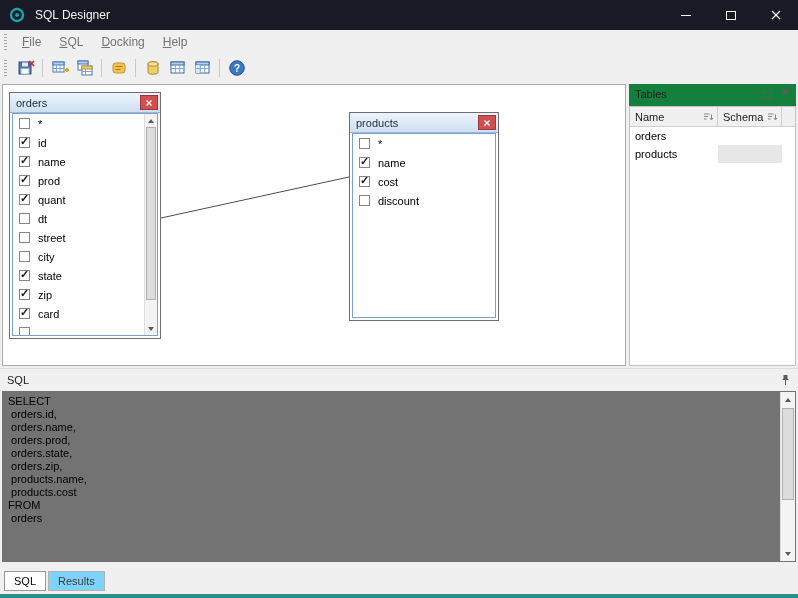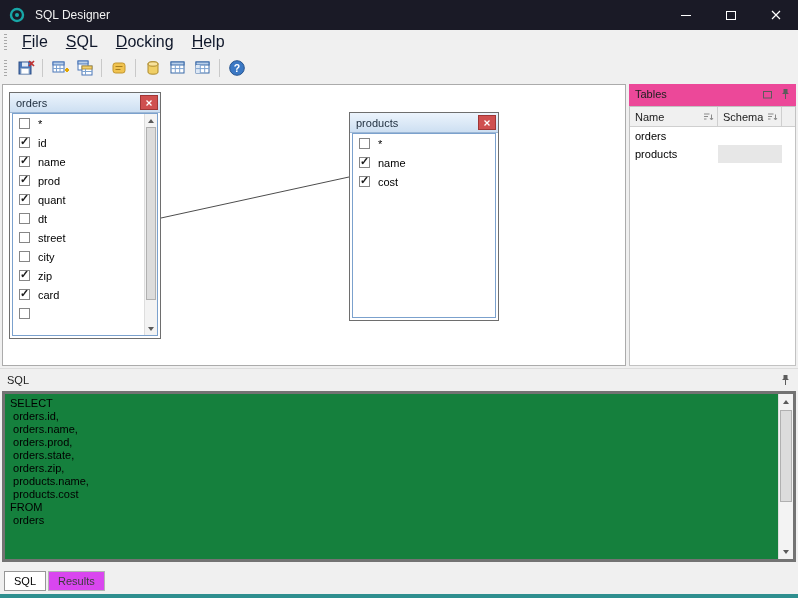--- a/index.html
+++ b/index.html
@@ -12,21 +12,21 @@
   .app-icon { margin-left:9px; display:flex; }
   .title-text { margin-left:10px; font-size:12px; color:#f2f2f2; }
   .winbtns { margin-left:auto; display:flex; height:100%; }
   .winbtn { width:45px; height:100%; display:flex; align-items:center; justify-content:center; }
   .min-glyph { width:10px; height:1px; background:#fff; }
   .max-glyph { width:10px; height:9px; border:1px solid #fff; }
 
   
   .menubar { position:absolute; top:30px; left:0; right:0; height:24px; background:#f0f0f0; display:flex; align-items:center; }
   .gripper { width:3px; height:16px; margin:0 6px 0 4px; background:repeating-linear-gradient(to bottom,#a8a8a8 0 1px,transparent 1px 3px); }
-  .menu-item { font-size:16px; color:#0f172a; padding:4px 9px; }
+  .menu-item { font-size:12px; color:#737373; padding:4px 9px; }
   u { text-decoration:underline; }
 
   
   .toolbar { position:absolute; top:54px; left:0; right:0; height:28px; background:#f0f0f0; display:flex; align-items:center; }
   .tb-btn { width:25px; height:24px; display:flex; align-items:center; justify-content:center; }
   .tb-sep { width:1px; height:18px; background:#c9c9c9; margin:0 4px; }
 
   
   .main { position:absolute; top:82px; left:0; right:0; height:286px; background:#f0f0f0; }
   .canvas { position:absolute; left:2px; top:2px; width:624px; bottom:2px; background:#fff; border:1px solid #ababab; overflow:hidden; }
@@ -49,44 +49,44 @@
   
   .vscroll { position:absolute; top:0; right:0; bottom:0; width:13px; background:#f3f3f3; border-left:1px solid #dedede; }
   .sb-btn { position:absolute; left:0; right:0; height:13px; display:flex; align-items:center; justify-content:center; background:#f3f3f3; }
   .sb-up { top:0; } .sb-down { bottom:0; }
   .tri-up { width:0; height:0; border-left:3px solid transparent; border-right:3px solid transparent; border-bottom:4px solid #5a5a5a; }
   .tri-down { width:0; height:0; border-left:3px solid transparent; border-right:3px solid transparent; border-top:4px solid #5a5a5a; }
   .sb-thumb { position:absolute; left:1px; right:1px; background:#dcdcdc; border:1px solid #b0b0b0; }
   .twin .sb-thumb { top:13px; height:calc(100% - 48px); }
 
   
-  .tables-panel { position:absolute; left:629px; right:2px; top:2px; bottom:2px; background:#ec4899; }
+  .tables-panel { position:absolute; left:629px; right:2px; top:2px; bottom:2px; background:#15803d; }
   .panel-title { height:20px; display:flex; align-items:center; font-size:11px; color:#202020; padding:0 5px 0 6px; }
   .panel-icons { margin-left:auto; display:flex; align-items:center; gap:7px; }
   .tp-grid { position:absolute; left:0; right:0; top:22px; bottom:0; background:#fff; border:1px solid #c2c2c2; }
   .tp-header { display:flex; height:20px; background:#f0f0f0; border-bottom:1px solid #cfcfcf; }
   .tp-hcell { display:flex; align-items:center; font-size:11px; color:#202020; padding:0 3px 0 5px; border-right:1px solid #cfcfcf; }
   .tp-hcell .sort { margin-left:auto; }
   .w-name { width:88px; } .w-schema { width:64px; } .w-fill { flex:1; border-right:none; }
   .tp-row { display:flex; height:18px; align-items:stretch; }
   .tp-cell { display:flex; align-items:center; font-size:11px; color:#000; padding-left:5px; }
   .tp-cell.hl { background:#e7e7e7; }
 
   
   .sql-panel { position:absolute; top:368px; left:0; right:0; height:200px; background:#f0f0f0; border-top:1px solid #dcdcdc; }
   .sql-title { height:22px; display:flex; align-items:center; font-size:11px; color:#202020; padding:0 7px; }
-  .sql-content { position:absolute; left:2px; right:2px; top:22px; bottom:6px; background:#15803d; border:3px solid #737373; overflow:hidden; padding:3px 20px 0 5px; }
+  .sql-content { position:absolute; left:2px; right:2px; top:22px; bottom:6px; background:#737373; border:1px solid #737373; overflow:hidden; padding:3px 20px 0 5px; }
   .sql-line { font-size:11px; line-height:13px; color:#000; white-space:pre; }
   .sql-content .vscroll { width:15px; }
   .sql-content .sb-btn { height:15px; }
   .sql-content .sb-thumb { top:16px; height:92px; }
 
   
   .tabstrip { position:absolute; top:568px; left:0; right:0; height:26px; background:#f0f0f0; display:flex; align-items:flex-start; padding:3px 0 0 4px; gap:2px; }
-  .tab { height:20px; display:flex; align-items:center; padding:0 9px; font-size:11px; color:#3c3c3c; background:#d946ef; border:1px solid #b4b4b4; }
+  .tab { height:20px; display:flex; align-items:center; padding:0 9px; font-size:11px; color:#3c3c3c; background:#7dd3fc; border:1px solid #b4b4b4; }
   .tab.active { background:#ffffff; border-color:#979797; color:#000; }
   .bottom-accent { position:absolute; left:0; right:0; bottom:0; height:4px; background:#2e8f8f; }
 </style>
 </head>
 <body>
 
 <div class="window">
 
   <div class="titlebar">
     <span class="app-icon">
@@ -230,20 +230,24 @@
             <div class="col-row">
                 <span class="cb"></span>
                 <span class="col-label">street</span>
               </div>
             <div class="col-row">
                 <span class="cb"></span>
                 <span class="col-label">city</span>
               </div>
             <div class="col-row">
                 <span class="cb checked"></span>
+                <span class="col-label">state</span>
+              </div>
+            <div class="col-row">
+                <span class="cb checked"></span>
                 <span class="col-label">zip</span>
               </div>
             <div class="col-row">
                 <span class="cb checked"></span>
                 <span class="col-label">card</span>
               </div>
             <div class="col-row">
                 <span class="cb"></span>
                 <span class="col-label"></span>
               </div>
@@ -275,20 +279,24 @@
                 <span class="cb"></span>
                 <span class="col-label">*</span>
               </div>
             <div class="col-row">
                 <span class="cb checked"></span>
                 <span class="col-label">name</span>
               </div>
             <div class="col-row">
                 <span class="cb checked"></span>
                 <span class="col-label">cost</span>
+              </div>
+            <div class="col-row">
+                <span class="cb"></span>
+                <span class="col-label">discount</span>
               </div>
           </div>
         </div>
       </div>
     </div>
 
     <div class="tables-panel">
       <div class="panel-title">
         <span>Tables</span>
         <span class="panel-icons">

